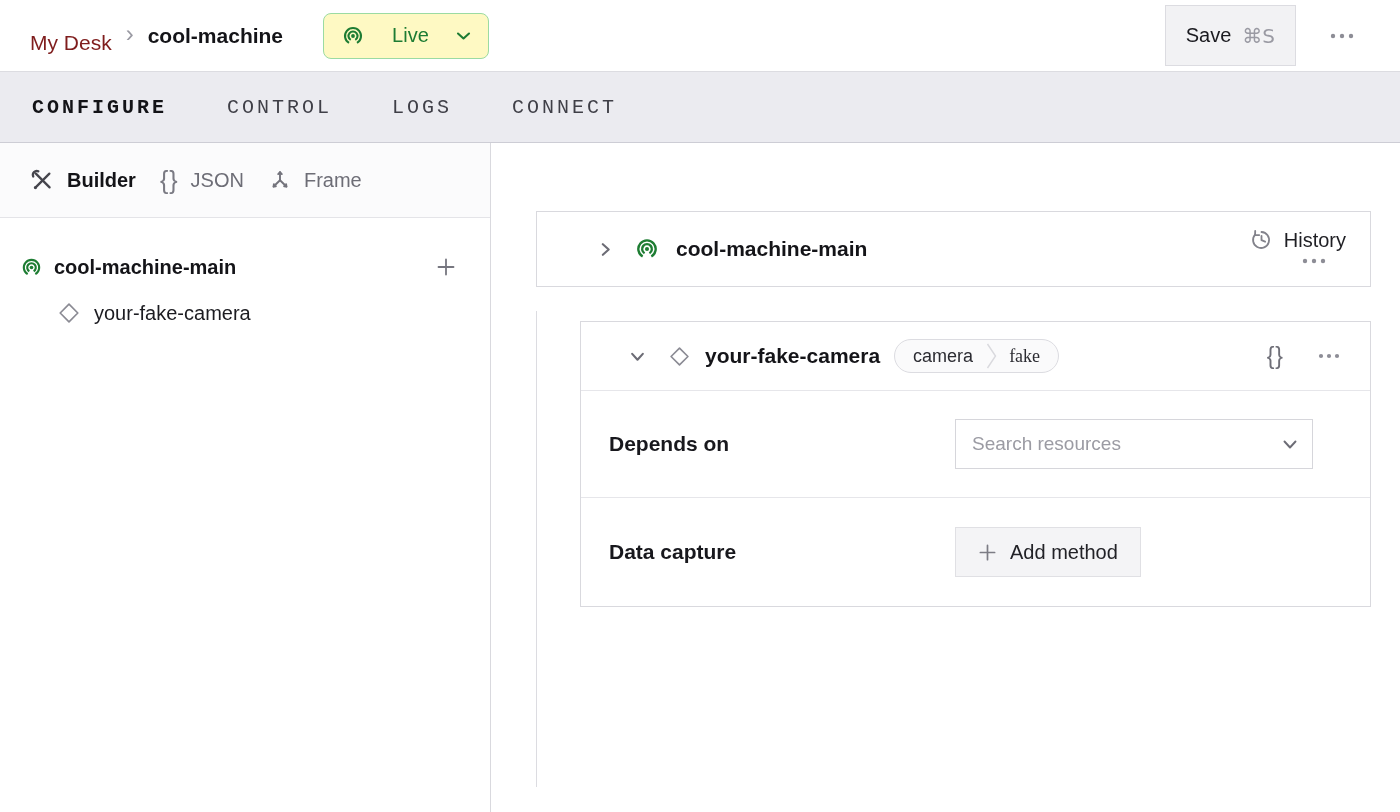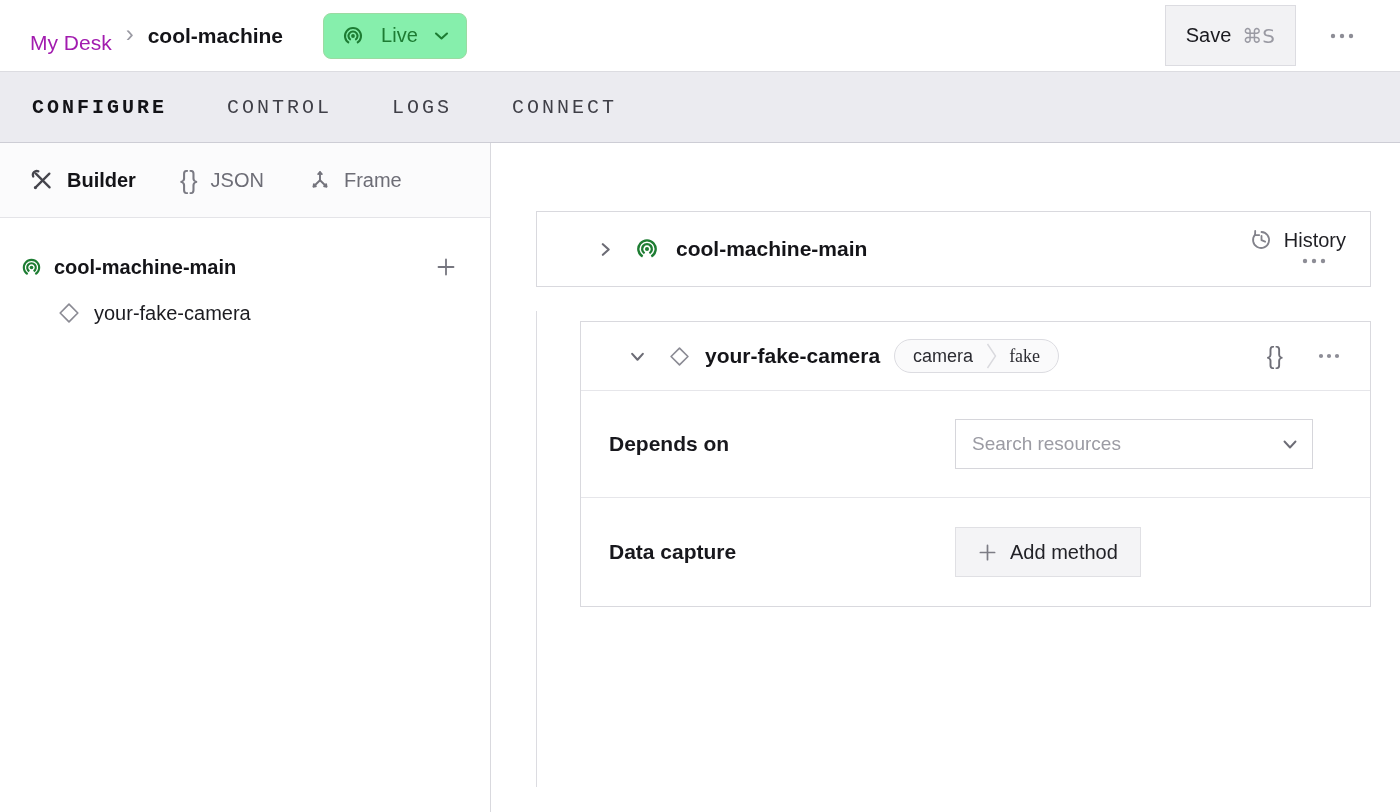--- a/index.html
+++ b/index.html
@@ -3,46 +3,46 @@
 <meta charset="utf-8">
 <style>
   * { margin:0; padding:0; box-sizing:border-box; }
   html,body { width:1400px; height:812px; overflow:hidden; }
   body { font-family:"Liberation Sans","DejaVu Sans",sans-serif; color:#1c1c21; background:#fff; }
   .app { width:1400px; height:812px; display:flex; flex-direction:column; }
 
   
   .topbar { height:71px; background:#fff; display:flex; align-items:center; padding:0 40px 0 30px; flex:0 0 auto; }
   .breadcrumb { display:flex; align-items:center; gap:14px; font-size:21px; }
-  .crumb-parent { color:#a21caf;margin-top:15px; }
+  .crumb-parent { color:#7f1d1d;margin-top:15px; }
   .crumb-sep { color:#9a9aa3; font-size:24px; line-height:1; padding-bottom:3px; }
   .crumb-current { color:#141418; font-weight:700; }
-  .live-badge { margin-left:40px; height:46px; padding:0 17px; display:flex; align-items:center; gap:16px;
-    background:#86efac; border:1px solid #9bdba2; border-radius:8px; color:#1d7c33; font-size:20px; cursor:pointer; }
+  .live-badge { margin-left:40px; height:46px; padding:0 17px; display:flex; align-items:center; gap:27px;
+    background:#fef9c3; border:1px solid #9bdba2; border-radius:8px; color:#1d7c33; font-size:20px; cursor:pointer; }
   .top-spacer { flex:1; }
   .save-btn { height:61px; padding:0 20px; display:flex; align-items:center; gap:11px;
     background:#f2f2f4; border:1px solid #dcdce1; font-size:20px; color:#1a1a1f; cursor:pointer; }
   .save-shortcut { color:#9a9aa3; font-family:"DejaVu Sans",sans-serif; }
   .icon-btn { background:none; border:none; cursor:pointer; display:flex; align-items:center; justify-content:center; padding:6px; }
   .topbar .icon-btn { margin-left:28px; }
 
   
   .tabbar { height:72px; background:#ebebf0; border-top:1px solid #dcdce1; border-bottom:1px solid #cdcdd5;
     display:flex; align-items:center; padding-left:32px; gap:60px; flex:0 0 auto;
     font-family:"Liberation Mono","DejaVu Sans Mono",monospace; font-size:20px; letter-spacing:3px; }
   .nav-tab { color:#3f3f47; cursor:pointer; }
   .nav-tab.active { color:#131317; font-weight:700; }
 
   
   .content { flex:1; display:flex; min-height:0; }
 
   
   .sidebar { width:491px; flex:0 0 auto; border-right:1px solid #d9d9de; display:flex; flex-direction:column; background:#fff; }
   .sidebar-modes { height:75px; flex:0 0 auto; background:#fbfbfc; border-bottom:1px solid #e4e4e8;
-    display:flex; align-items:center; padding-left:30px; gap:44px; }
+    display:flex; align-items:center; padding-left:30px; gap:24px; }
   .mode { display:flex; align-items:center; gap:12px; font-size:20px; color:#6d6d76; cursor:pointer; }
   .mode.active { color:#131317; font-weight:700; }
   .braces-glyph { font-size:25px; color:#7a7a83; font-weight:400; letter-spacing:1px; }
   .tree { padding-top:30px; }
   .tree-root { display:flex; align-items:center; height:38px; padding:0 28px 0 20px; gap:11px; cursor:pointer; }
   .tree-root-label { font-size:20px; font-weight:700; color:#141418; }
   .tree-plus { margin-left:auto; }
   .tree-child { display:flex; align-items:center; height:38px; margin-top:8px; padding-left:57px; gap:13px; cursor:pointer; }
   .tree-child-label { font-size:20px; color:#1c1c21; }
 

